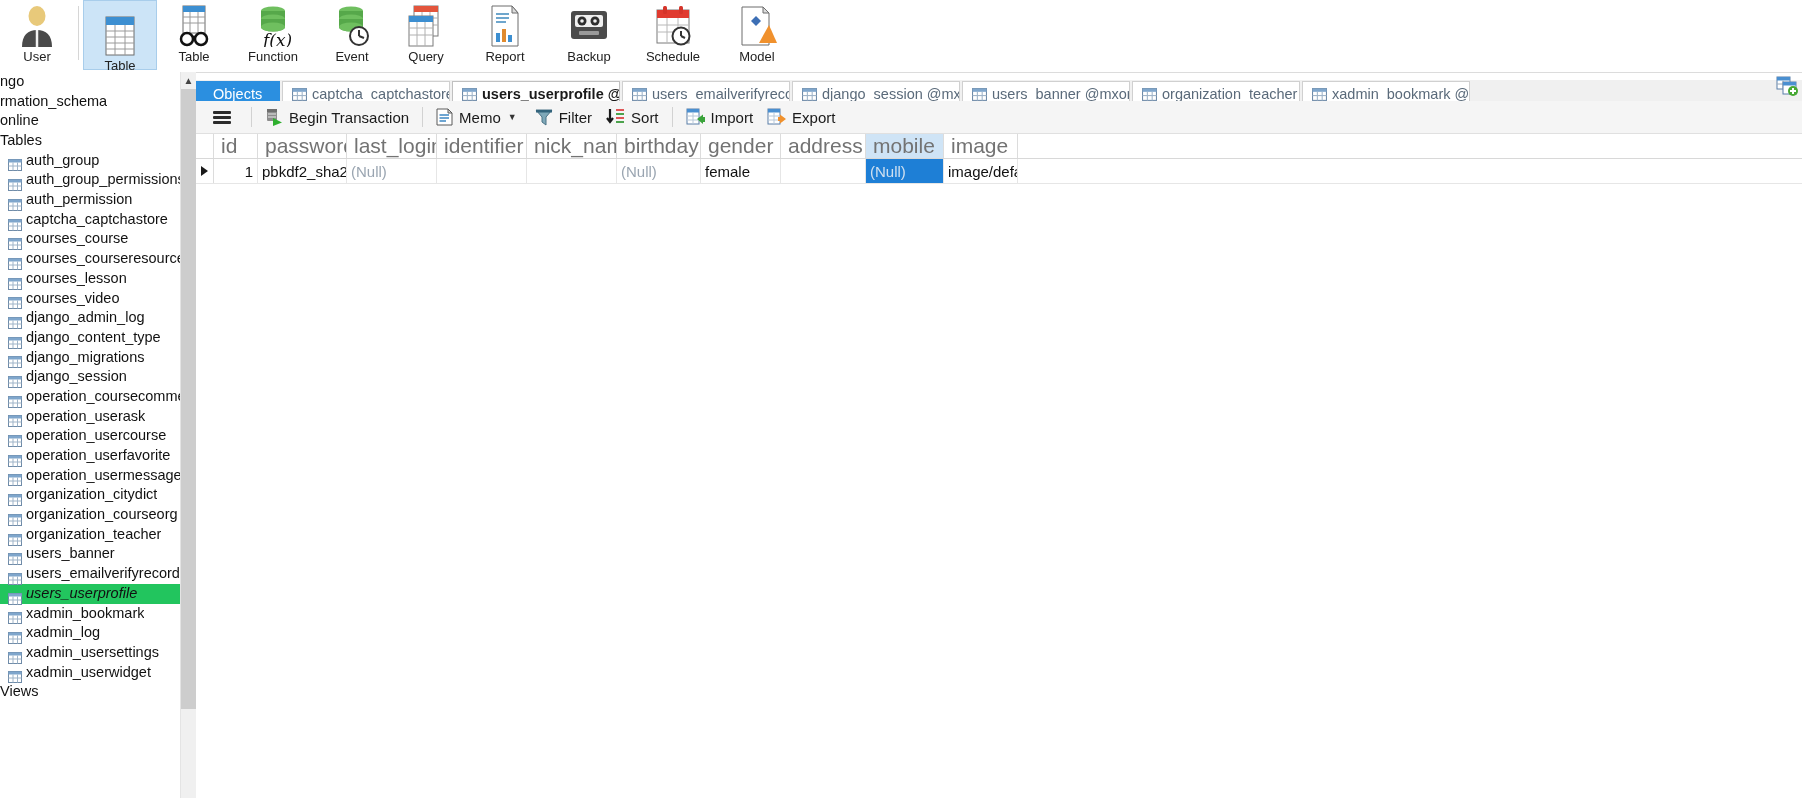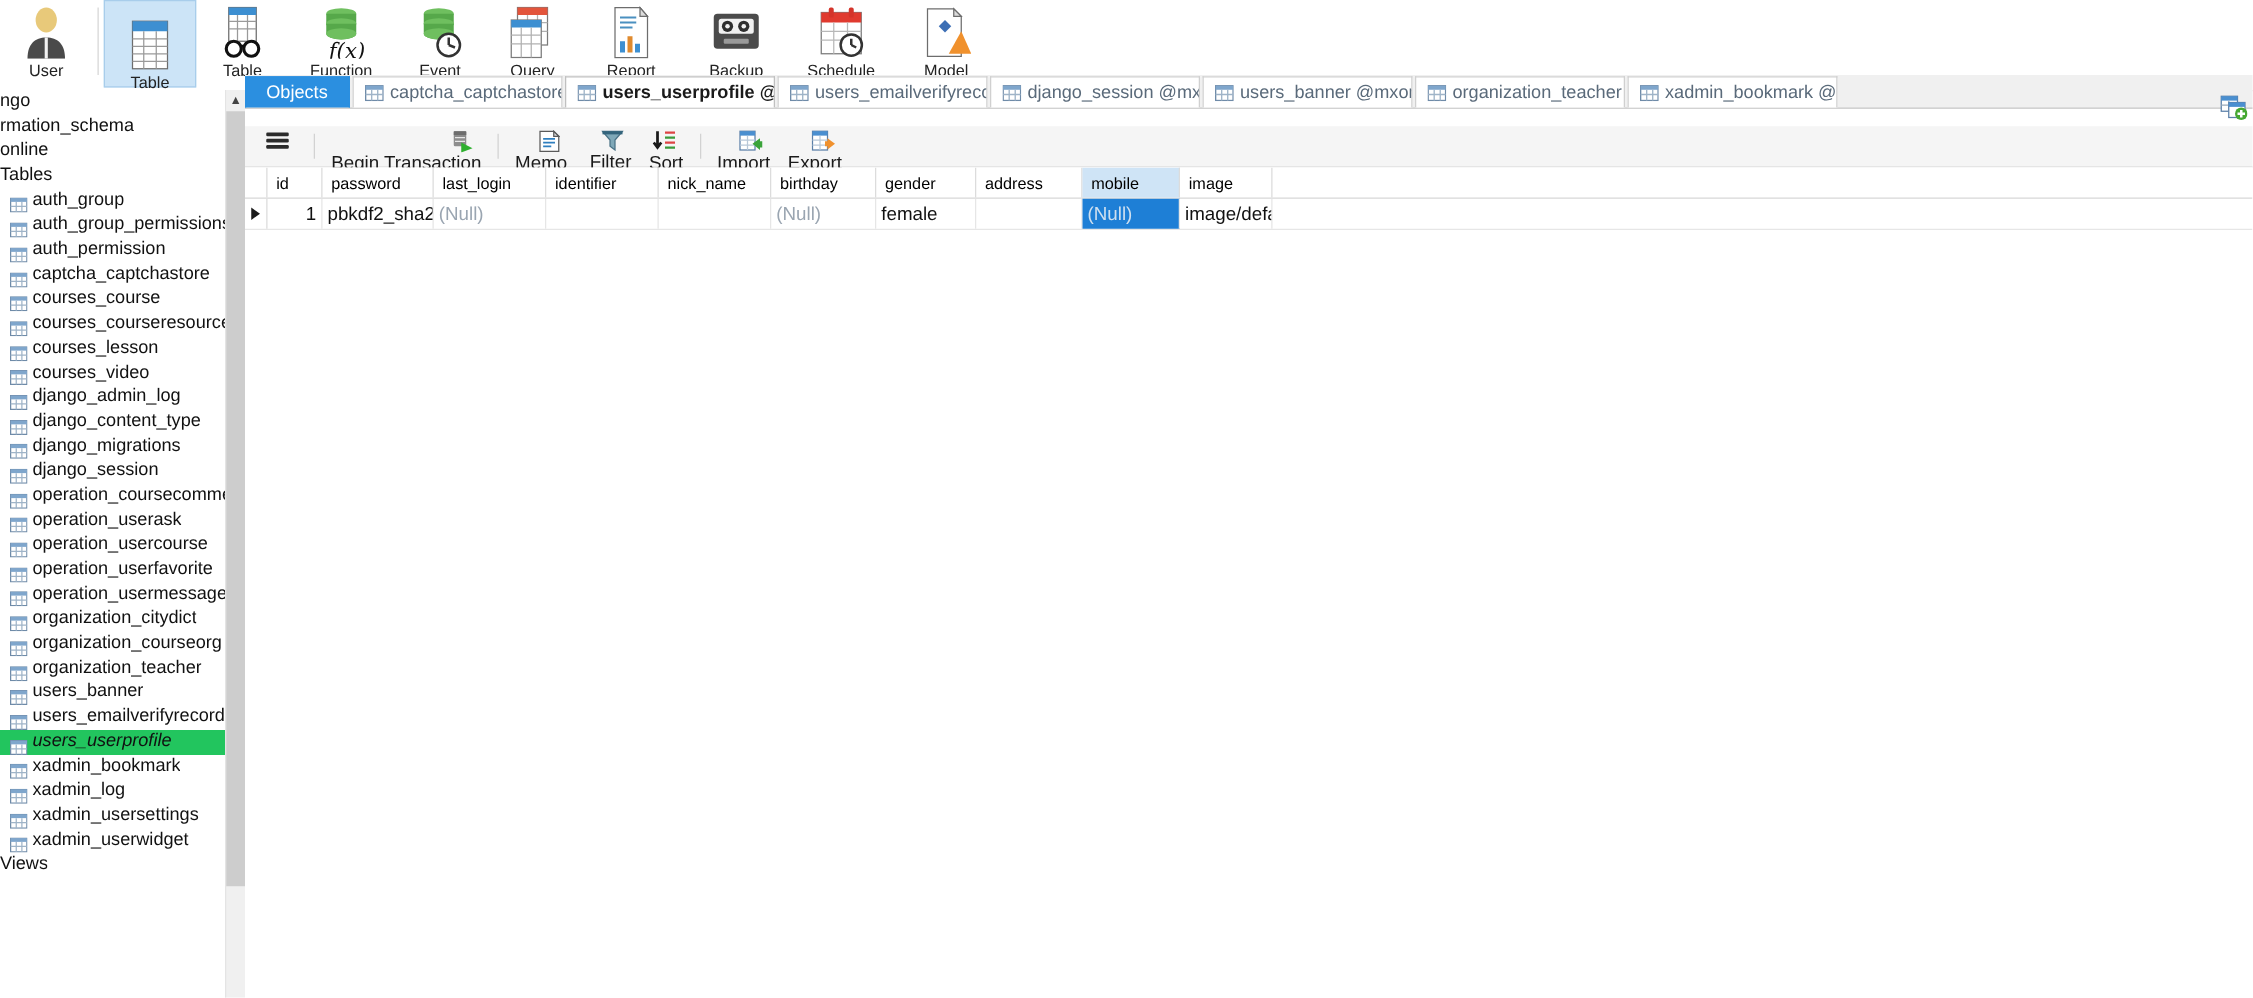--- a/index.html
+++ b/index.html
@@ -117,21 +117,21 @@
     position: absolute;
     top: 17px; left: 0;
     width: 15px;
     height: 620px;
     background: #cdcdcd;
   }
 
   
   .tabstrip {
     position: absolute;
-    left: 196px; top: 60px;
+    left: 196px; top: 80px;
     width: 1606px;
     height: 27px;
     background: #f0f0f0;
     display: flex;
     align-items: flex-end;
     border-bottom: 1px solid #c8c8c8;
     box-sizing: border-box;
   }
   .tab {
     height: 25px;
@@ -183,28 +183,27 @@
     width: 1606px;
     height: 33px;
     background: #f5f5f5;
     display: flex;
     align-items: center;
     box-sizing: border-box;
     border-bottom: 1px solid #e0e0e0;
   }
   .gb-btn {
     display: flex;
-    align-items: flex-end;
+    align-items: center;
     height: 26px;
     padding: 0 7px;
     font-size: 15px;
     color: #1a1a1a;
     white-space: nowrap;
     cursor: default;
-    flex-direction: column;
   }
   .gb-btn .gb-ico {
     margin-right: 6px;
     display: inline-flex;
     align-items: center;
   }
   .gb-sep {
     width: 1px;
     height: 20px;
     background: #d2d2d2;
@@ -231,22 +230,22 @@
     box-sizing: border-box;
     border-bottom: 1px solid #d8d8d8;
     background: #ffffff;
   }
   .gh-cell {
     box-sizing: border-box;
     border-right: 1px solid #dcdcdc;
     padding-left: 7px;
     display: flex;
     align-items: center;
-    font-size: 13px;
-    color: #000000;
+    font-size: 21px;
+    color: #737373;
     white-space: nowrap;
     overflow: hidden;
     cursor: default;
   }
   .gh-cell.sel { background: #cfe4f6; }
   .gh-gutter {
     width: 18px;
     border-right: 1px solid #dcdcdc;
     flex: 0 0 auto;
     box-sizing: border-box;

